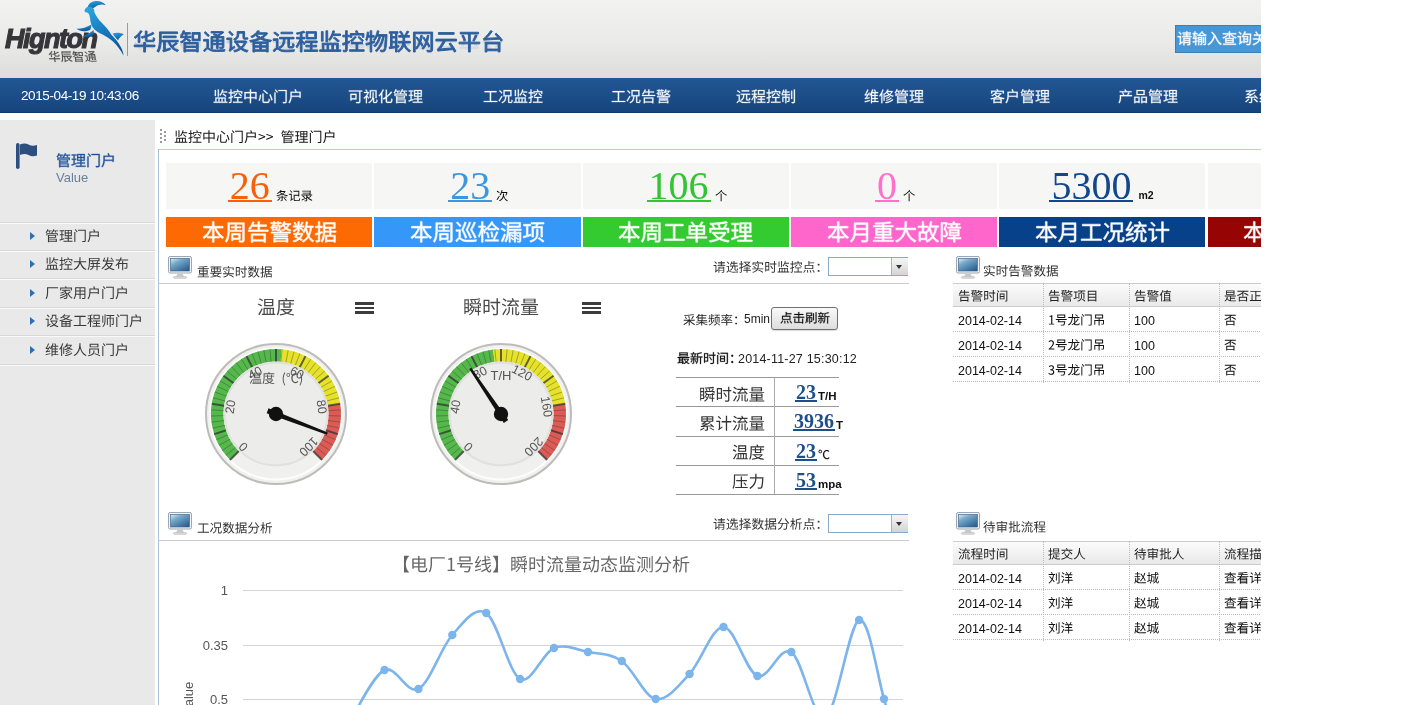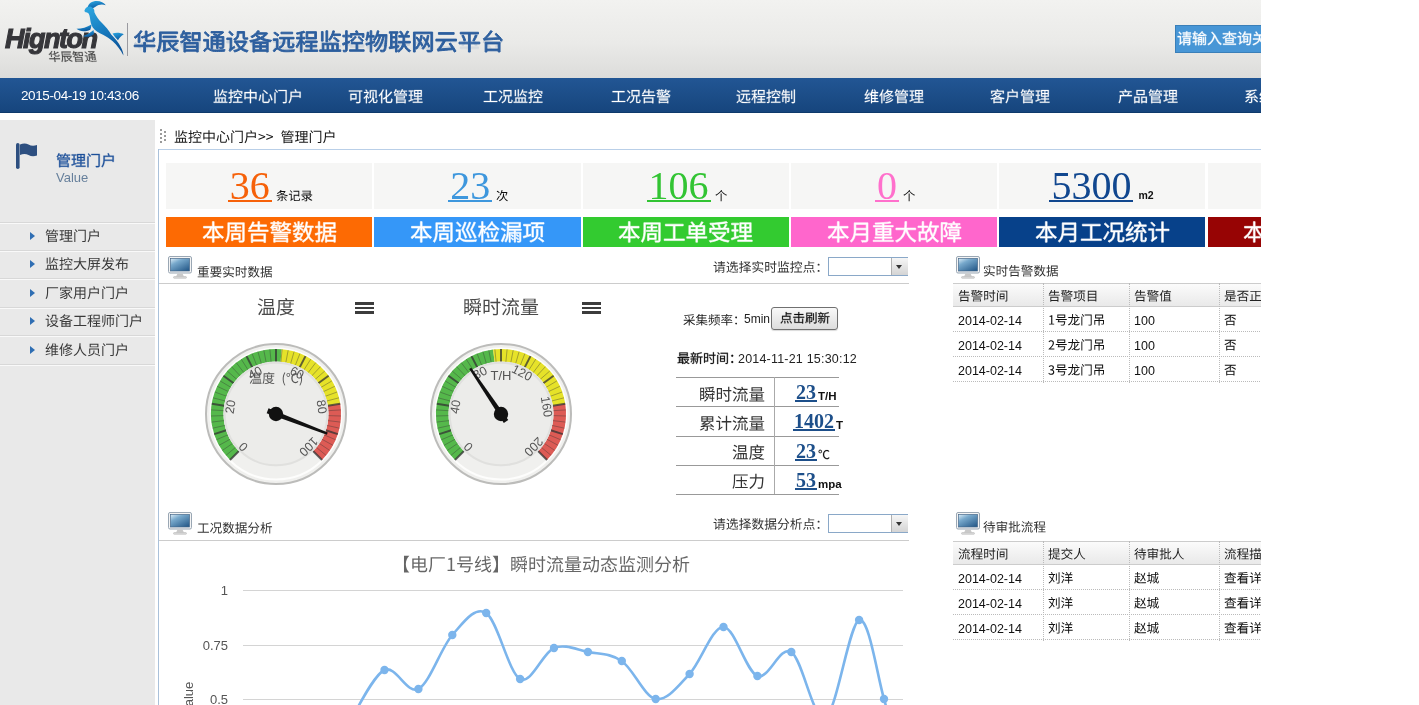--- a/index.html
+++ b/index.html
@@ -460,21 +460,21 @@
           <use href="#u95E8" x="9610"></use>
           <use href="#u6237" x="10610"></use>
         </g>
       </svg>
     </div>
 <div style="position:absolute;left:158px;top:149px;width:1261px;height:1px;background:#b9cfe8"></div>
 <div style="position:absolute;left:158px;top:149px;width:1px;height:556px;background:#aac1da"></div>
 <div style="position:absolute;left:1417px;top:149px;width:1px;height:556px;background:#cdd9e8"></div>
 <div style="position:absolute;left:166.0px;top:163px;width:206.3px;height:46px;background:#f6f6f5"></div>
 <div style="position:absolute;left:166.0px;top:217px;width:206.3px;height:30px;background:#fd6a03"></div>
-<div style="position:absolute;left:227.7px;top:169px;height:33px;font-family:&quot;Liberation Serif&quot;,serif;font-size:40px;line-height:34px;color:#f66109;border-bottom:2px solid #f66109;padding:0 2px">36</div>
+<div style="position:absolute;left:227.7px;top:169px;height:33px;font-family:&quot;Liberation Serif&quot;,serif;font-size:40px;line-height:34px;color:#f66109;border-bottom:2px solid #f66109;padding:0 2px">26</div>
 <div style="position:absolute;left:275.7px;top:187.7px;line-height:0;">
       <svg width="38.9" height="16.6" style="overflow:visible">
         <g fill="#111111" transform="translate(0,12.30) scale(0.012300,-0.012300)">
           <use href="#u6761" x="0"></use>
           <use href="#u8BB0" x="1000"></use>
           <use href="#u5F55" x="2000"></use>
         </g>
       </svg>
     </div>
 <div style="position:absolute;left:201.6px;top:217.5px;line-height:0;">
@@ -927,21 +927,21 @@
       <svg width="67.0" height="17.6" style="overflow:visible">
         <g fill="#111111" stroke="#111111" stroke-width="18" transform="translate(0,13.00) scale(0.013000,-0.013000)">
           <use href="#u6700" x="0"></use>
           <use href="#u65B0" x="1000"></use>
           <use href="#u65F6" x="2000"></use>
           <use href="#u95F4" x="3000"></use>
           <use href="#uFF1A" x="4000"></use>
         </g>
       </svg>
     </div>
-<div style="position:absolute;left:738px;top:352px;font-family:&quot;Liberation Sans&quot;,sans-serif;font-size:12.5px;color:#222;letter-spacing:0.2px">2014-11-21 15:30:12</div>
+<div style="position:absolute;left:738px;top:352px;font-family:&quot;Liberation Sans&quot;,sans-serif;font-size:12.5px;color:#222;letter-spacing:0.2px">2014-11-27 15:30:12</div>
 <div style="position:absolute;left:676px;top:377.0px;width:163px;height:1px;background:#999999"></div>
 <div style="position:absolute;left:676px;top:406.3px;width:163px;height:1px;background:#999999"></div>
 <div style="position:absolute;left:676px;top:435.6px;width:163px;height:1px;background:#999999"></div>
 <div style="position:absolute;left:676px;top:464.9px;width:163px;height:1px;background:#999999"></div>
 <div style="position:absolute;left:676px;top:494.2px;width:163px;height:1px;background:#999999"></div>
 <div style="position:absolute;left:774px;top:377px;width:1px;height:117px;background:#aaaaaa"></div>
 <div style="position:absolute;left:699.0px;top:383.5px;line-height:0;">
       <svg width="68.0" height="22.3" style="overflow:visible">
         <g fill="#333333" transform="translate(0,16.50) scale(0.016500,-0.016500)">
           <use href="#u77AC" x="0"></use>
@@ -956,21 +956,21 @@
 <div style="position:absolute;left:699.0px;top:412.8px;line-height:0;">
       <svg width="68.0" height="22.3" style="overflow:visible">
         <g fill="#333333" transform="translate(0,16.50) scale(0.016500,-0.016500)">
           <use href="#u7D2F" x="0"></use>
           <use href="#u8BA1" x="1000"></use>
           <use href="#u6D41" x="2000"></use>
           <use href="#u91CF" x="3000"></use>
         </g>
       </svg>
     </div>
-<div style="position:absolute;left:793.0px;top:413.3px;font-family:&quot;Liberation Serif&quot;,serif;font-weight:bold;font-size:20px;color:#1d4f8a;border-bottom:2px solid #1d4f8a;line-height:17px;height:18px;padding:0 1px">1402</div>
+<div style="position:absolute;left:793.0px;top:413.3px;font-family:&quot;Liberation Serif&quot;,serif;font-weight:bold;font-size:20px;color:#1d4f8a;border-bottom:2px solid #1d4f8a;line-height:17px;height:18px;padding:0 1px">3936</div>
 <div style="position:absolute;left:836.0px;top:419.3px;font-family:&quot;Liberation Sans&quot;,sans-serif;font-weight:bold;font-size:11.5px;color:#111">T</div>
 <div style="position:absolute;left:732.0px;top:442.1px;line-height:0;">
       <svg width="35.0" height="22.3" style="overflow:visible">
         <g fill="#333333" transform="translate(0,16.50) scale(0.016500,-0.016500)">
           <use href="#u6E29" x="0"></use>
           <use href="#u5EA6" x="1000"></use>
         </g>
       </svg>
     </div>
 <div style="position:absolute;left:795.0px;top:442.6px;font-family:&quot;Liberation Serif&quot;,serif;font-weight:bold;font-size:20px;color:#1d4f8a;border-bottom:2px solid #1d4f8a;line-height:17px;height:18px;padding:0 1px">23</div>
@@ -1337,21 +1337,21 @@
           <use href="#u52A8" x="10555"></use>
           <use href="#u6001" x="11555"></use>
           <use href="#u76D1" x="12555"></use>
           <use href="#u6D4B" x="13555"></use>
           <use href="#u5206" x="14555"></use>
           <use href="#u6790" x="15555"></use>
         </g>
       </svg>
     </div>
 <div style="position:absolute;left:178px;top:583px;width:50px;text-align:right;font-family:&quot;Liberation Sans&quot;,sans-serif;font-size:13px;color:#555">1</div>
-<div style="position:absolute;left:178px;top:638px;width:50px;text-align:right;font-family:&quot;Liberation Sans&quot;,sans-serif;font-size:13px;color:#555">0.75</div>
+<div style="position:absolute;left:178px;top:638px;width:50px;text-align:right;font-family:&quot;Liberation Sans&quot;,sans-serif;font-size:13px;color:#555">0.35</div>
 <div style="position:absolute;left:178px;top:692px;width:50px;text-align:right;font-family:&quot;Liberation Sans&quot;,sans-serif;font-size:13px;color:#555">0.5</div>
 <div style="position:absolute;left:181px;top:714px;font-family:&quot;Liberation Sans&quot;,sans-serif;font-size:13px;color:#555;transform:rotate(-90deg);transform-origin:0 0">Value</div>
 <div style="position:absolute;left:243px;top:590.0px;width:660px;height:1px;background:#d4d4d4"></div>
 <div style="position:absolute;left:243px;top:644.5px;width:660px;height:1px;background:#d4d4d4"></div>
 <div style="position:absolute;left:243px;top:698.5px;width:660px;height:1px;background:#d4d4d4"></div>
 <svg style="position:absolute;left:0;top:545px" width="1419" height="160" viewBox="0 545 1419 160">
       <path d="M350.6 720.0 C356.2 711.7 373.2 675.2 384.5 670.0 C395.8 664.8 407.1 694.8 418.4 689.0 C429.7 683.2 441.0 647.7 452.3 635.0 C463.6 622.3 474.9 605.7 486.2 613.0 C497.5 620.3 508.8 673.2 520.1 679.0 C531.4 684.8 542.7 652.5 554.0 648.0 C565.3 643.5 576.6 649.8 587.9 652.0 C599.2 654.2 610.5 653.2 621.8 661.0 C633.1 668.8 644.4 696.8 655.7 699.0 C667.0 701.2 678.3 686.0 689.6 674.0 C700.9 662.0 712.2 626.7 723.5 627.0 C734.8 627.3 746.1 671.8 757.4 676.0 C768.7 680.2 780.0 645.0 791.3 652.0 C802.6 659.0 813.9 723.3 825.2 718.0 C836.5 712.7 849.3 623.2 859.1 620.0 C868.9 616.8 877.0 674.8 884.0 699.0 C891.0 723.2 898.2 754.0 901.0 765.0" fill="none" stroke="#7cb5ec" stroke-width="2.6"></path>
       <circle cx="384.5" cy="670.0" r="4.2" fill="#7cb5ec"></circle>
       <circle cx="418.4" cy="689.0" r="4.2" fill="#7cb5ec"></circle>
       <circle cx="452.3" cy="635.0" r="4.2" fill="#7cb5ec"></circle>

